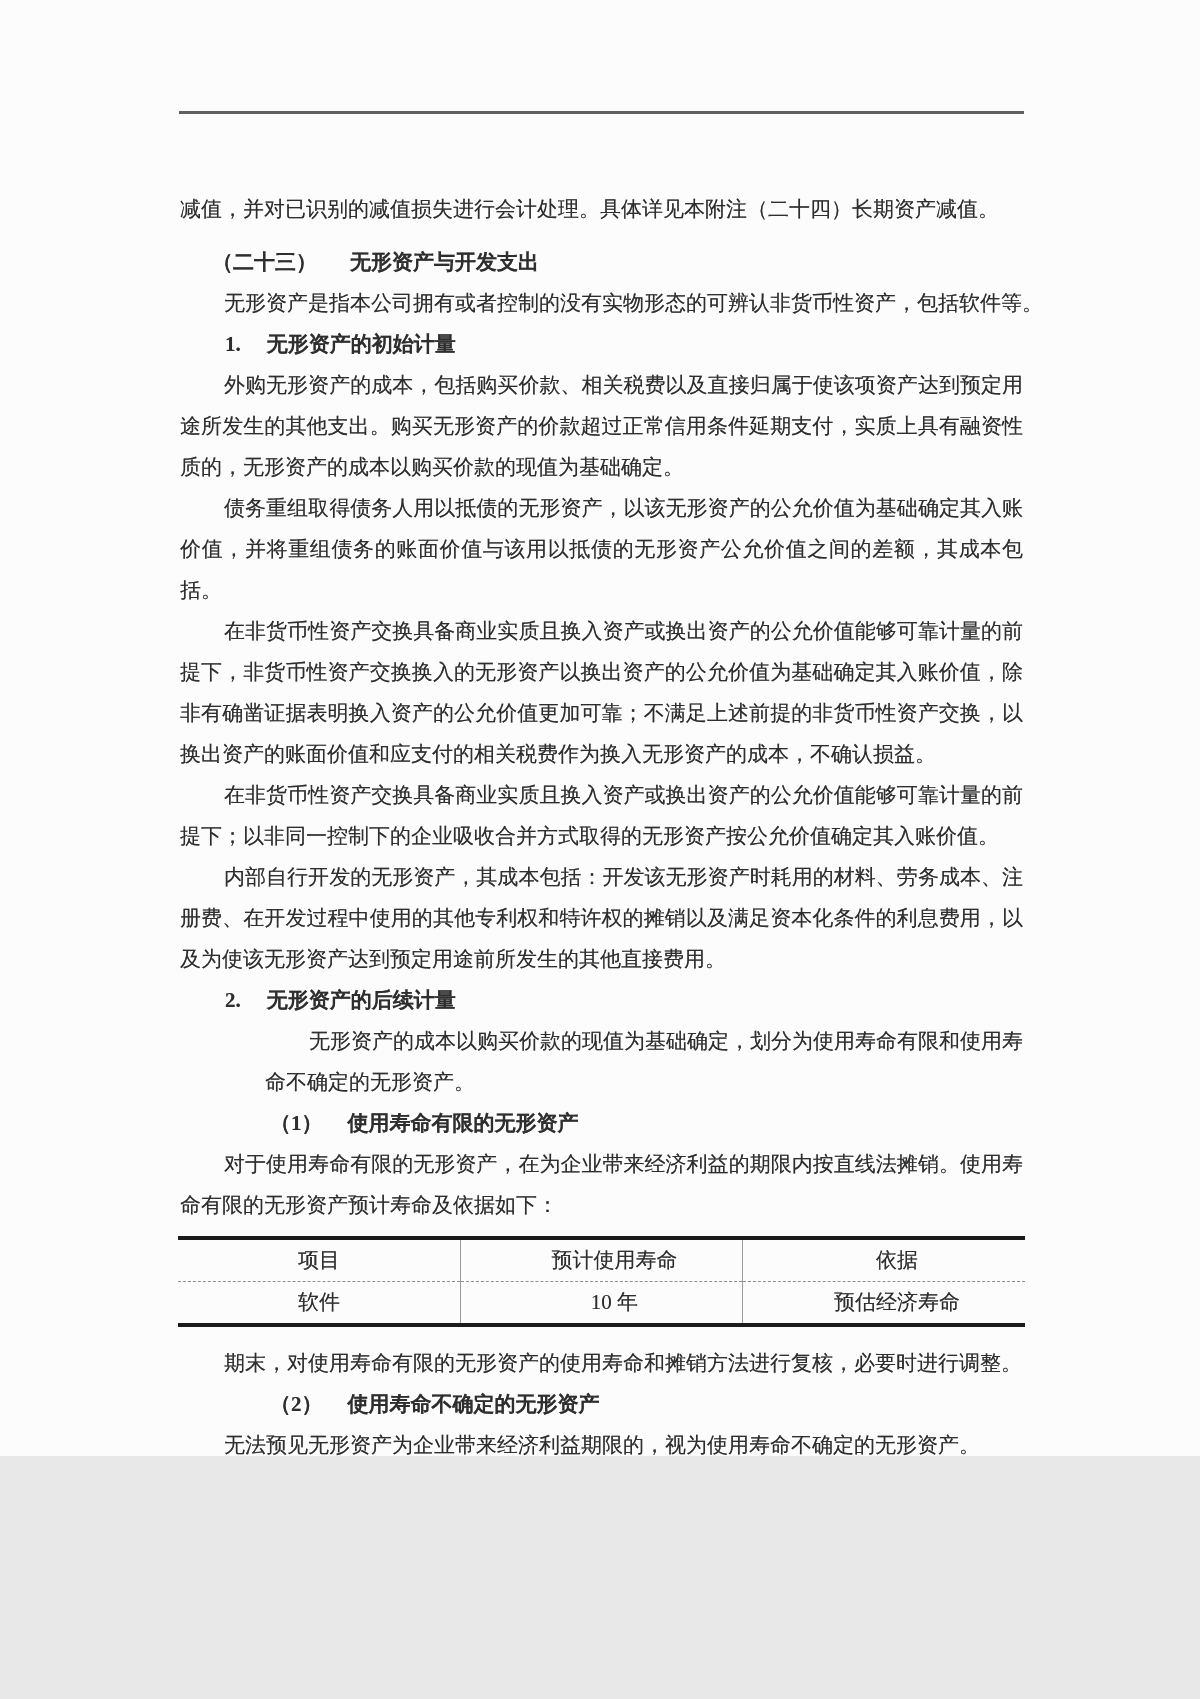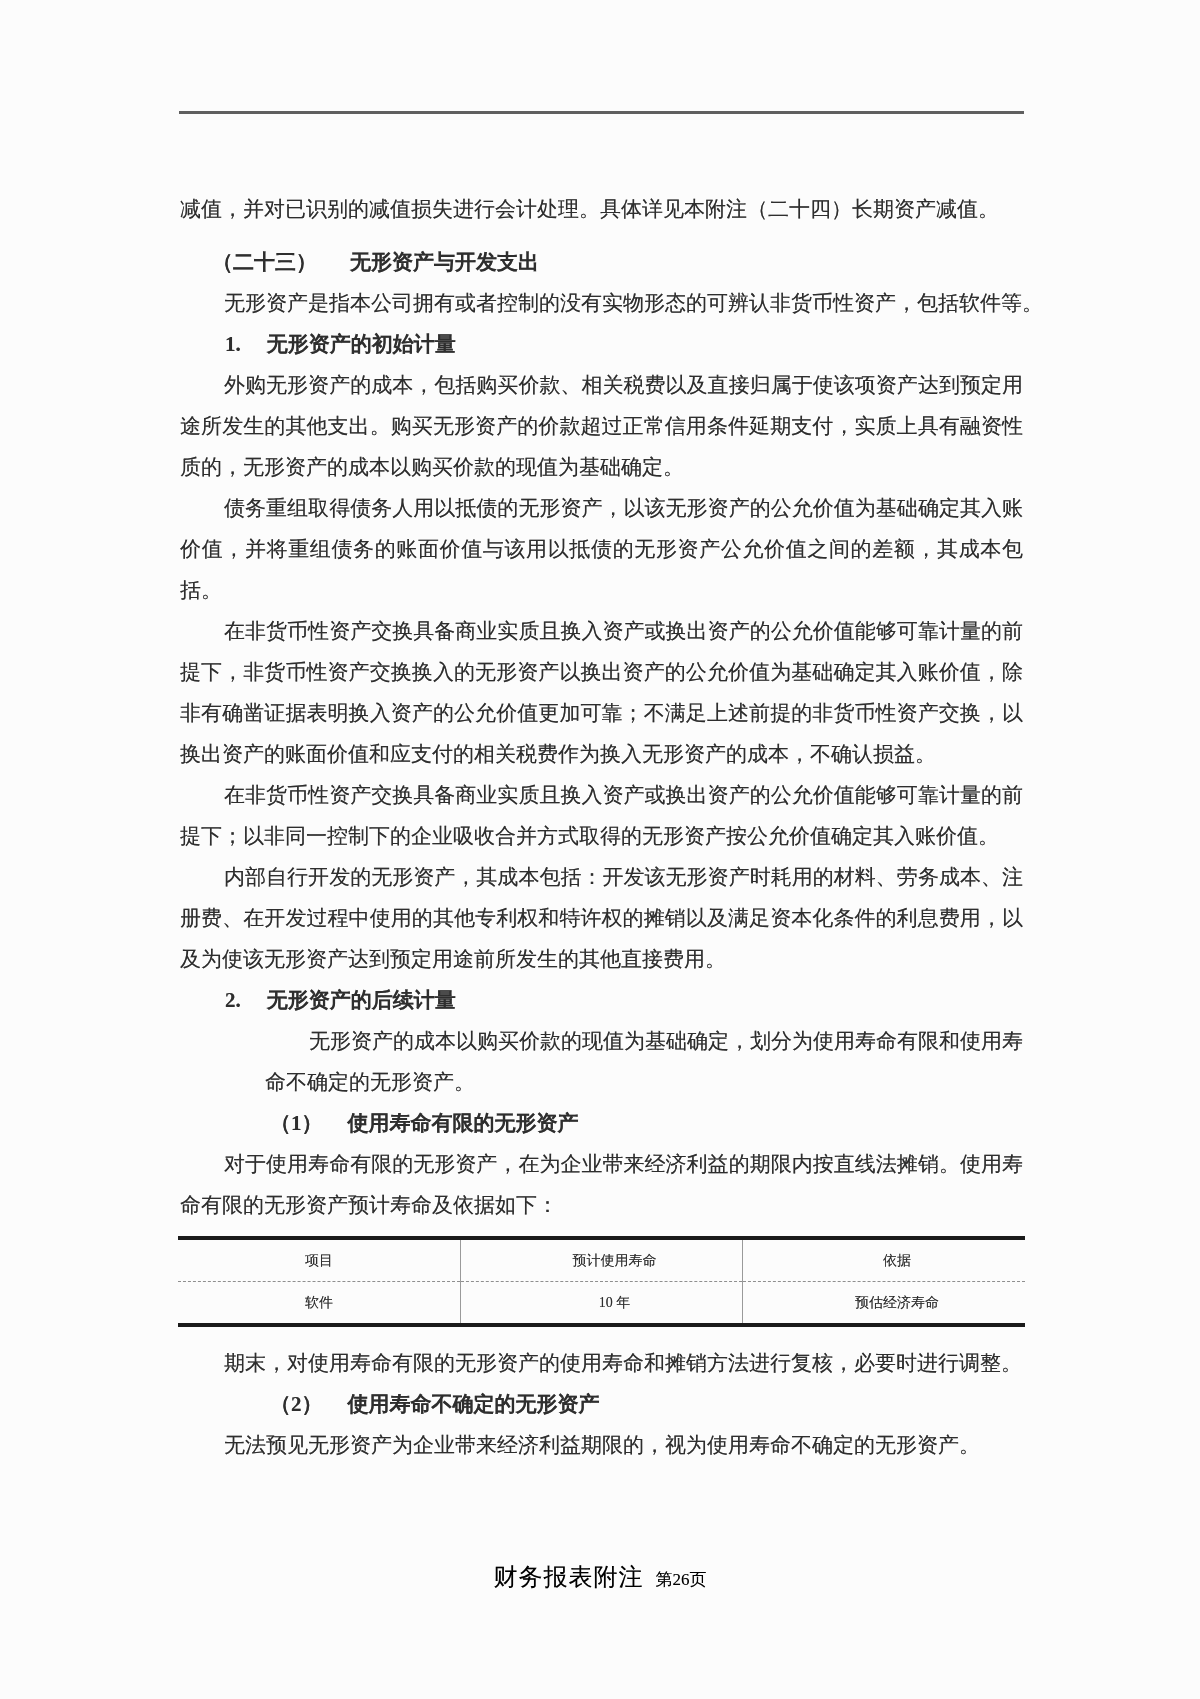--- a/index.html
+++ b/index.html
@@ -1,19 +1,19 @@
 <!DOCTYPE html>
 <html><head>
 <meta charset="utf-8">
 <style>
   html,body{margin:0;padding:0;}
   body{background:#e8e8e8;}
   .page{
     position:relative;
-    width:1200px;height:1699px;
+    width:1200px;height:1456px;
     margin:0 auto;
     background:#fcfcfc;
     overflow:hidden;
     font-family:"Liberation Serif","DejaVu Serif",serif;
     color:#2e2e2e;
   }
   .header-rule{
     position:absolute;left:179px;top:111px;
     width:845px;height:3px;background:#5f5f5f;
   }
@@ -34,21 +34,21 @@
   .h-sub .num{margin-left:90px;margin-right:25px;}
   table.spec{
     width:847px;margin:10px 0 12px -2px;
     border-collapse:collapse;
     border-top:4px solid #1b1b1b;
     border-bottom:4px solid #1b1b1b;
   }
   table.spec th,table.spec td{
     width:33.33%;height:37px;
     text-align:center;vertical-align:middle;
-    font-weight:normal;font-size:14px;
+    font-weight:normal;font-size:21px;
     padding:0;
   }
   table.spec th{border-bottom:1px dashed #8f8f8f;}
   table.spec th + th, table.spec td + td{border-left:1px solid #9a9a9a;padding-left:26px;}
   .after-table{margin-top:16px;}
   .footer{
     position:absolute;left:0;top:1561px;width:100%;
     text-align:center;color:#000000;
     text-shadow:0 0 .6px rgba(58,58,58,.5);
   }

